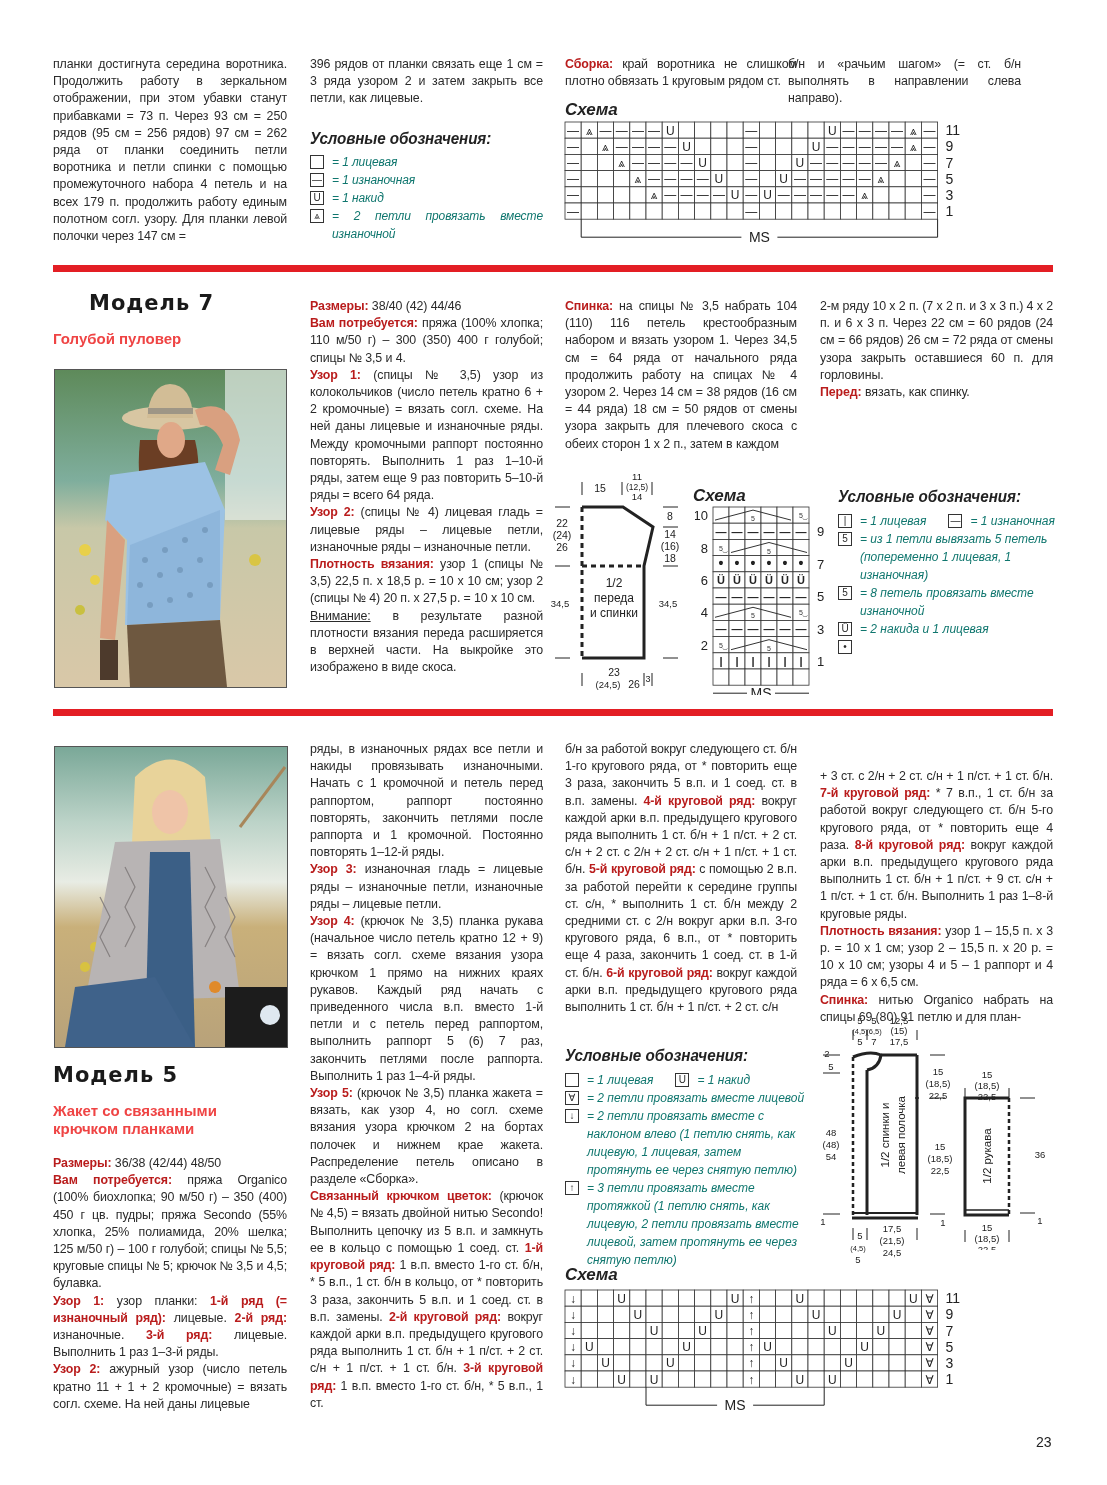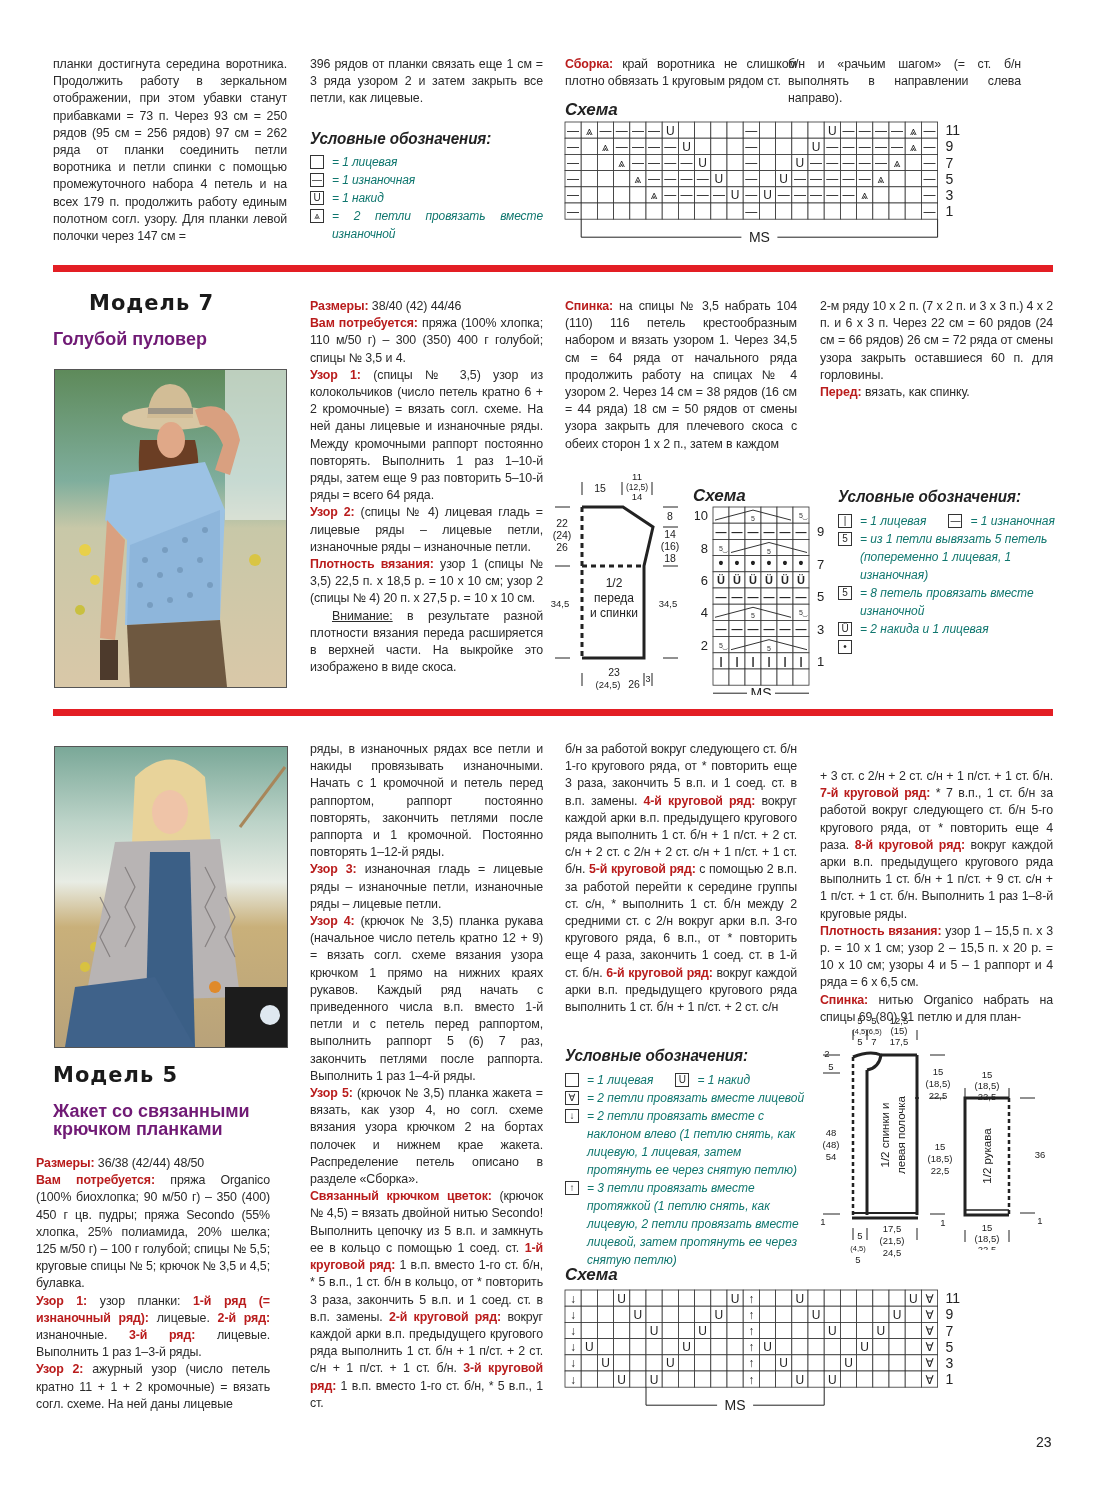--- a/index.html
+++ b/index.html
@@ -2,30 +2,30 @@
 <html><head>
 <meta charset="utf-8">
 <style>
   html, body { margin:0; padding:0; background:#ffffff; }
   body { width:1107px; height:1485px; position:relative; overflow:hidden;
          font-family:"Liberation Sans", sans-serif; color:#222; }
   .col { position:absolute; font-family:"Liberation Sans", sans-serif; font-size:12.4px;
          line-height:17.2px; text-align:justify; color:#2a2a2a; letter-spacing:-0.1px; }
   .col p { margin:0; }
   .col b { font-weight:bold; color:#b91c1c; }
-  .col u { text-decoration:underline;margin-left:22px; }
+  .col u { text-decoration:underline; }
   .legend-title { font-family:"Liberation Sans", sans-serif; font-weight:bold; font-style:italic;
                   font-size:16px; color:#222; margin:0 0 6px 0; transform:scaleX(0.95); transform-origin:left; }
   .legend-row { font-style:italic; font-size:12px; line-height:18px; color:#2a2a2a; display:flex; align-items:flex-start; gap:8px; }
   .legend-text { font-style:italic; font-size:12px; line-height:18px; color:#0f766e; }
   .sym { display:inline-block; width:14px; height:14px; border:1px solid #333; box-sizing:border-box;
          font-size:10px; line-height:12px; text-align:center; font-style:normal; flex:0 0 auto; margin-top:2px; background:#fff; }
   .redbar { position:absolute; left:53px; width:1000px; height:7px; background:#e31e24; }
   .model-title { position:absolute; font-family:"DejaVu Sans", sans-serif; font-weight:bold; font-size:21px; letter-spacing:1px; color:#1a1a1a; }
-  .model-sub { position:absolute; font-family:"Liberation Sans", sans-serif; font-weight:bold; font-size:18px; line-height:18px; color:#701a75; }
+  .model-sub { position:absolute; font-family:"Liberation Sans", sans-serif; font-weight:bold; font-size:15px; line-height:18px; color:#ef4444; }
   .photo { position:absolute; border:1px solid #555; overflow:hidden; }
   .chart-title { position:absolute; font-weight:bold; font-style:italic; font-size:17px; color:#222; }
   svg text { font-family:"Liberation Sans", sans-serif; }
   .pagenum { position:absolute; font-size:14px; color:#222; }
 </style>
 </head>
 <body>
 
 <div class="col" style="left:53px;top:56px;width:234px;">
   <p>планки достигнута середина воротника. Продолжить работу в зеркальном отображении, при этом убавки станут прибавками = 73 п. Через 93 см = 250 рядов (95 см = 256 рядов) 97 см = 262 ряда от планки соединить петли воротника и петли спинки с помощью промежуточного набора 4 петель и на всех 179 п. продолжить работу единым полотном согл. узору. Для планки левой полочки через 147 см =</p>
@@ -588,21 +588,21 @@
     </g>
     <rect x="170" y="240" width="62" height="60" fill="#1c1c1c"></rect>
     <circle cx="215" cy="268" r="10" fill="#dfe8f0"></circle>
     <circle cx="160" cy="240" r="6" fill="#e08a2a"></circle>
   </svg>
 </div>
 
 <div class="model-title" style="left:53px;top:1063px;">Модель 5</div>
 <div class="model-sub" style="left:53px;top:1102px;width:230px;">Жакет со связанными крючком планками</div>
 
-<div class="col" style="left:36px;top:1155px;width:234px;" id="m8c1">
+<div class="col" style="left:53px;top:1155px;width:234px;" id="m8c1">
     <p><b>Размеры:</b><span> 36/38 (42/44) 48/50</span></p>
     <p><b>Вам потребуется:</b><span> пряжа Organico (100% биохлопка; 90 м/50 г) – 350 (400) 450 г цв. пудры; пряжа Secondo (55% хлопка, 25% полиамида, 20% шелка; 125 м/50 г) – 100 г голубой; спицы № 5,5; круговые спицы № 5; крючок № 3,5 и 4,5; булавка.</span></p>
     <p><b>Узор 1:</b><span> узор планки: </span><b>1-й ряд (= изнаночный ряд):</b><span> лицевые. </span><b>2-й ряд:</b><span> изнаночные. </span><b>3-й ряд:</b><span> лицевые. Выполнить 1 раз 1–3-й ряды.</span></p>
     <p><b>Узор 2:</b><span> ажурный узор (число петель кратно 11 + 1 + 2 кромочные) = вязать согл. схеме. На ней даны лицевые</span></p>
   </div>
 <div class="col" style="left:310px;top:741px;width:233px;" id="m8c2">
     <p><span>ряды, в изнаночных рядах все петли и накиды провязывать изнаночными. Начать с 1 кромочной и петель перед раппортом, раппорт постоянно повторять, закончить петлями после раппорта и 1 кромочной. Постоянно повторять 1–12-й ряды.</span></p>
     <p><b>Узор 3:</b><span> изнаночная гладь = лицевые ряды – изнаночные петли, изнаночные ряды – лицевые петли.</span></p>
     <p><b>Узор 4:</b><span> (крючок № 3,5) планка рукава (начальное число петель кратно 12 + 9) = вязать согл. схеме вязания узора крючком 1 прямо на нижних краях рукавов. Каждый ряд начать с приведенного числа в.п. вместо 1-й петли и с петель перед раппортом, выполнить раппорт 5 (6) 7 раз, закончить петлями после раппорта. Выполнить 1 раз 1–4-й ряды.</span></p>
     <p><b>Узор 5:</b><span> (крючок № 3,5) планка жакета = вязать, как узор 4, но согл. схеме вязания узора крючком 2 на бортах полочек и нижнем крае жакета. Распределение петель описано в разделе «Сборка».</span></p>

